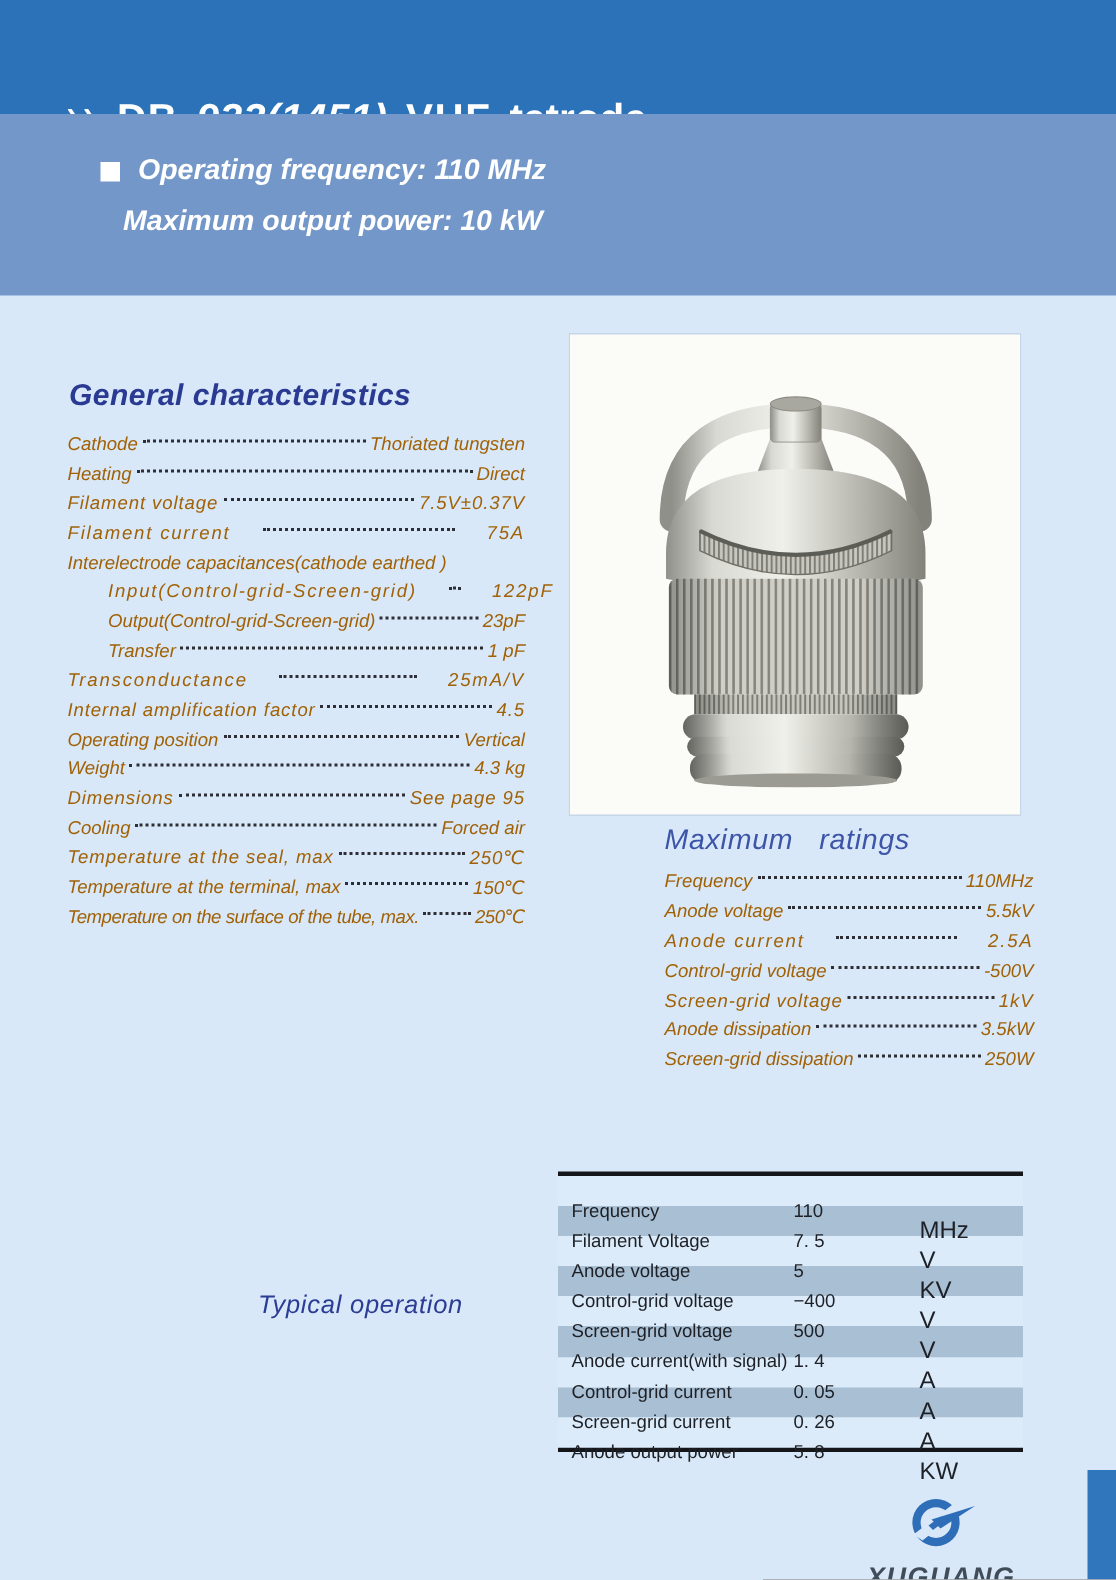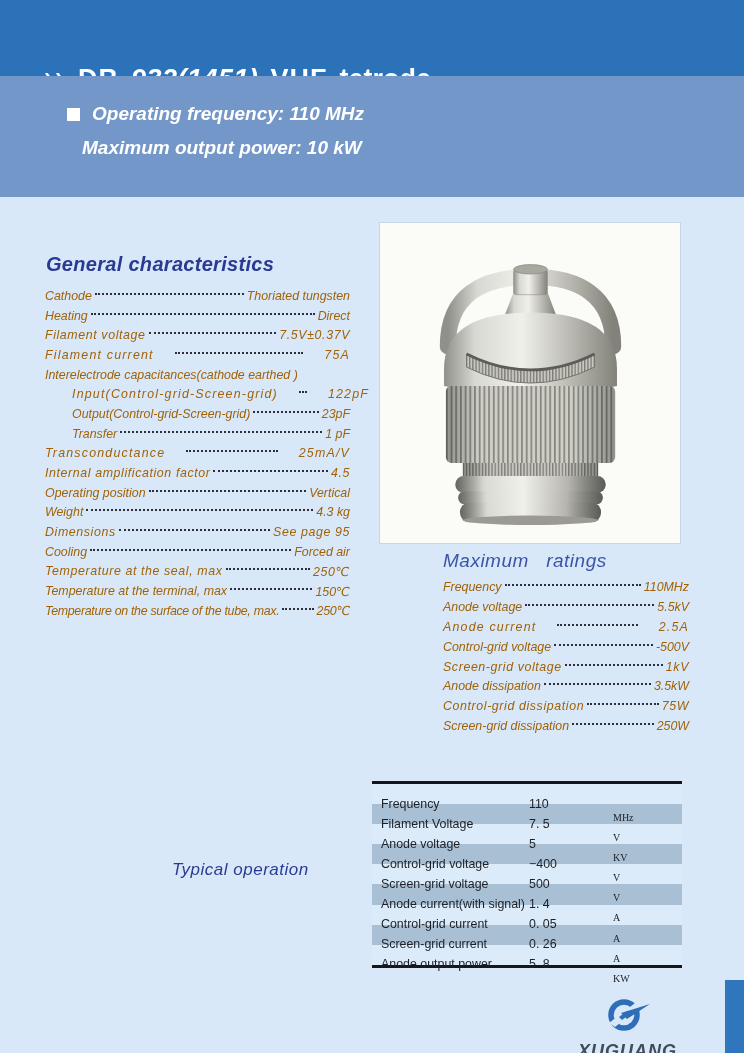--- a/index.html
+++ b/index.html
@@ -38,21 +38,21 @@
   .photo svg{margin-top:20px;}
   
   .mr-head{position:absolute;left:443px;top:550px;width:246px;text-align:left;font-size:19px;
            font-style:italic;color:#3c55a8;white-space:pre;letter-spacing:0.5px;}
   
   .typ-head{position:absolute;left:172px;top:860px;font-size:17px;font-style:italic;color:#2b3c95;letter-spacing:0.5px;}
   .op-table{position:absolute;left:372px;top:781px;width:310px;border-top:3px solid #15161a;border-bottom:3px solid #15161a;}
   .trow{display:grid;grid-template-columns:148px 84px 1fr;align-items:center;height:20.1px;
         padding-left:9px;font-size:12.4px;color:#1d2026;background:#dcebf9;}
   .trow.alt{background:#a9bfd3;}
-  .trow .unit{font-family:Liberation Serif, serif;font-size:10px;margin-top:28px;}
+  .trow .unit{font-family:Liberation Sans, sans-serif;font-size:16px;margin-top:28px;}
   
   .brand{position:absolute;left:578px;top:993px;display:flex;align-items:center;gap:8px;flex-direction:column;}
   .brand-text{font-size:18px;font-weight:700;font-style:italic;color:#414c59;letter-spacing:1px;}
   .side-bar{position:absolute;left:725px;top:980px;width:19px;height:73px;background:#2f76bc;}
 </style>
 </head>
 <body>
 
 <div class="page">
 
@@ -239,25 +239,20 @@
     <div class="lrow sp2">
         <span class="lbl">Screen-grid voltage</span>
         <span class="lead"></span>
         <span class="val">1kV</span>
       </div>
     <div class="lrow">
         <span class="lbl">Anode dissipation</span>
         <span class="lead"></span>
         <span class="val">3.5kW</span>
       </div>
-    <div class="lrow sp2">
-        <span class="lbl">Control-grid dissipation</span>
-        <span class="lead"></span>
-        <span class="val">75W</span>
-      </div>
     <div class="lrow">
         <span class="lbl">Screen-grid dissipation</span>
         <span class="lead"></span>
         <span class="val">250W</span>
       </div>
   </div>
 
   <div class="typ-head">Typical operation</div>
   <div class="op-table">
     <div class="trow">

